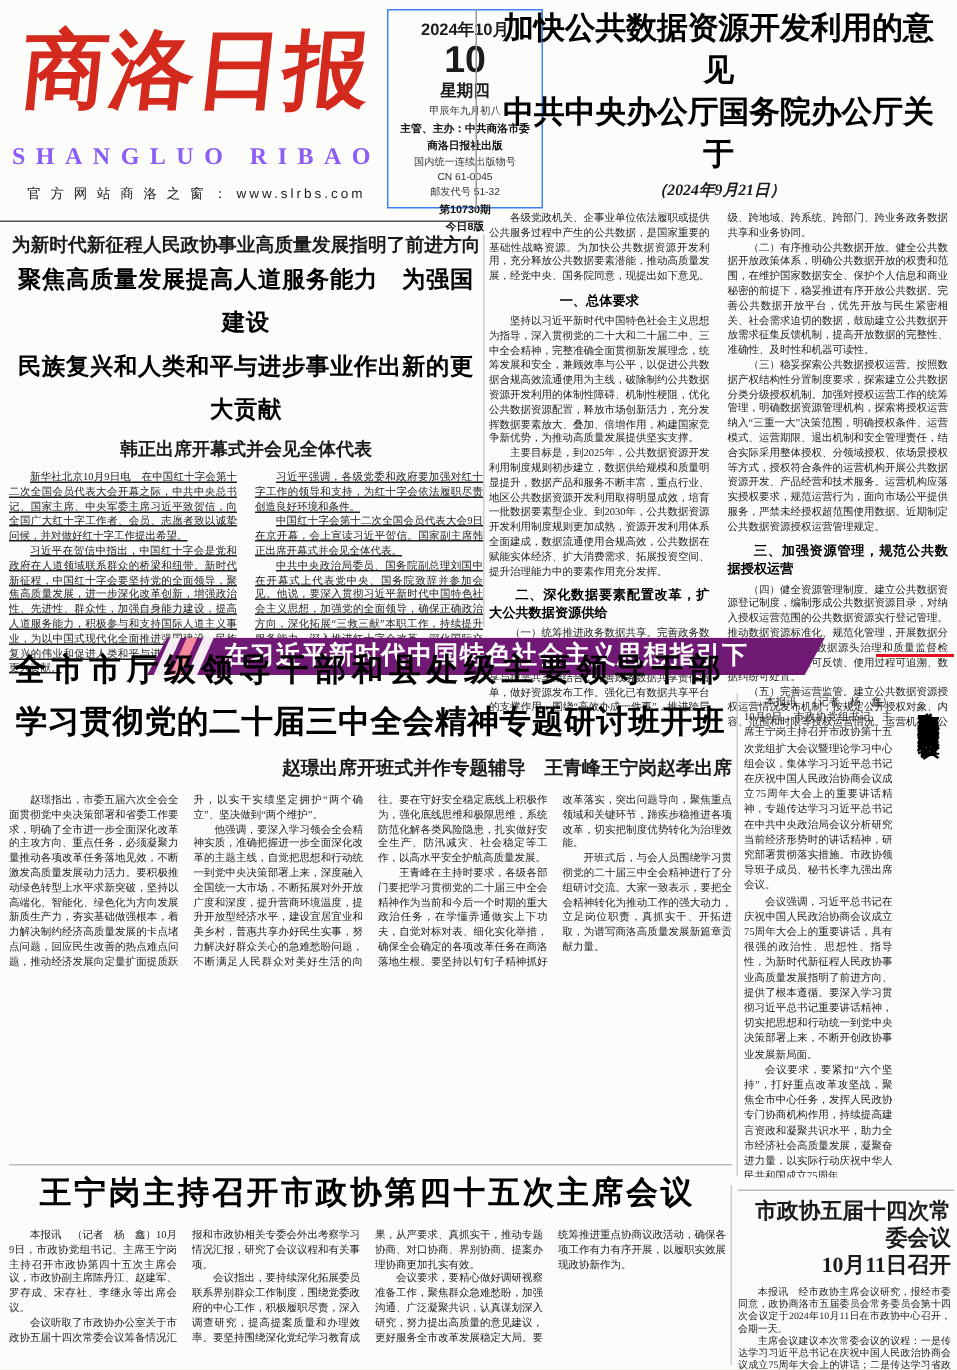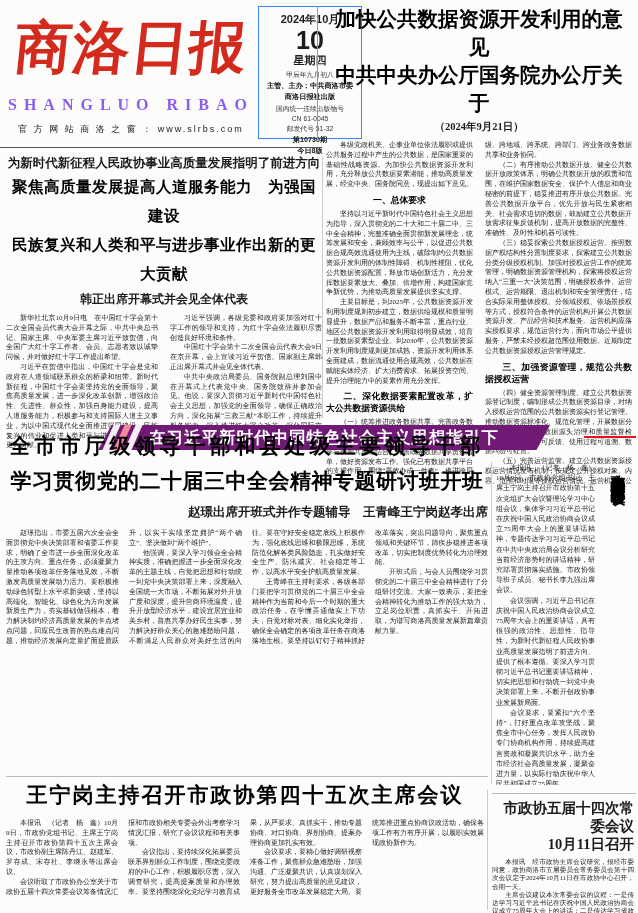--- a/index.html
+++ b/index.html
@@ -27,29 +27,29 @@
   
   .p{margin:0;text-indent:2em;text-align:justify;font-size:7px;line-height:9.8px;color:#222;}
   .sec-h{font-family:"Liberation Sans",sans-serif;font-weight:bold;font-size:8.8px;
     line-height:12px;margin:4px 0;text-indent:2em;text-align:justify;color:#000;}
   .cols2{column-count:2;column-gap:12px;overflow:hidden;}
   .cols4{column-count:4;column-gap:10px;overflow:hidden;}
   
   .tr-art{position:absolute;left:326px;top:5px;width:306px;}
   .tr-t{font-family:"Liberation Sans",sans-serif;font-weight:900;font-size:20.5px;
     line-height:28px;text-align:center;color:#000;}
-  .tr-date{font-size:10.5px;font-weight:bold;text-align:center;margin:3px 0 7px;}
+  .tr-date{font-size:10.5px;font-weight:bold;text-align:center;margin:3px 0 7px;font-style:italic;}
   .tr-body{height:350px;}
   
   .lm-art{position:absolute;left:6px;top:155px;width:316px;}
   .lm-kicker{font-family:"Liberation Sans",sans-serif;font-weight:bold;font-size:12.5px;text-align:center;}
   .lm-t{font-family:"Liberation Sans",sans-serif;font-weight:900;font-size:15.5px;
     line-height:29px;text-align:center;letter-spacing:0.5px;color:#000;}
   .lm-sub{font-size:12px;font-weight:bold;text-align:center;margin:3px 0 6px;}
-  .lm-body{height:150px;}
+  .lm-body{height:150px;text-decoration:underline;}
   
   .banner{position:absolute;left:98px;top:425px;width:452px;height:25px;background:#701a75;
     clip-path:polygon(3% 0,100% 0,97% 100%,0 100%);}
   .banner-text{position:absolute;left:0;right:0;top:0;bottom:0;color:#fff;
     font-family:"Liberation Sans",sans-serif;font-weight:900;font-size:16.5px;
     line-height:25px;text-align:center;letter-spacing:1px;}
   .stripe{position:absolute;top:-2px;bottom:-2px;width:7px;transform:skewX(-24deg);}
   .banner-line{position:absolute;left:584px;top:436px;width:52px;height:2px;background:#e8101c;}
   
   .mid-art{position:absolute;left:6px;top:432px;width:482px;}

